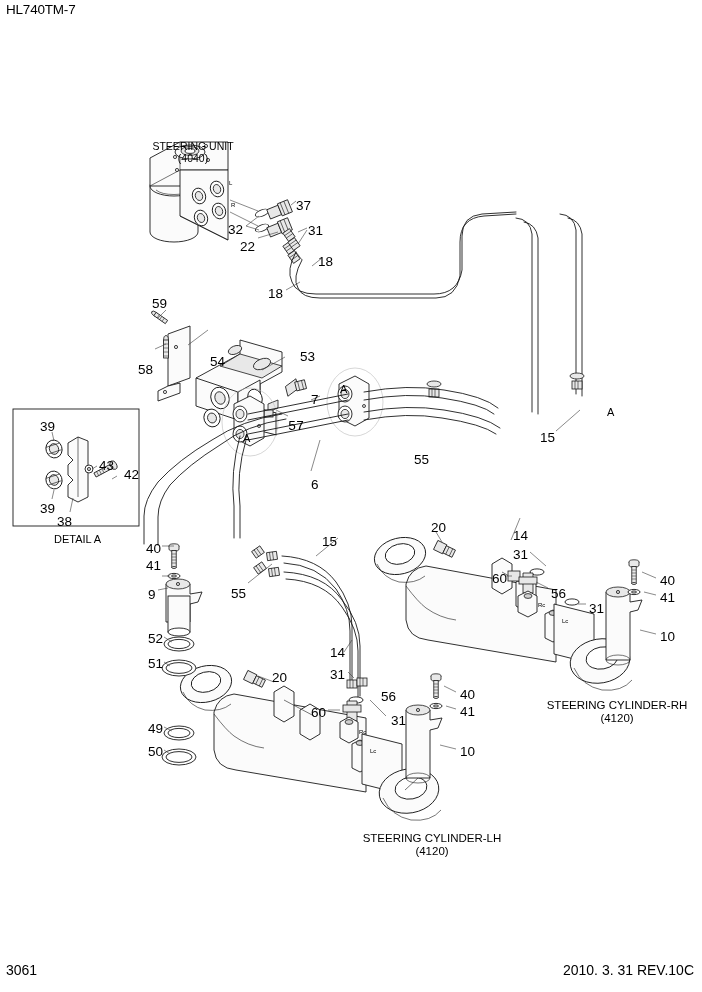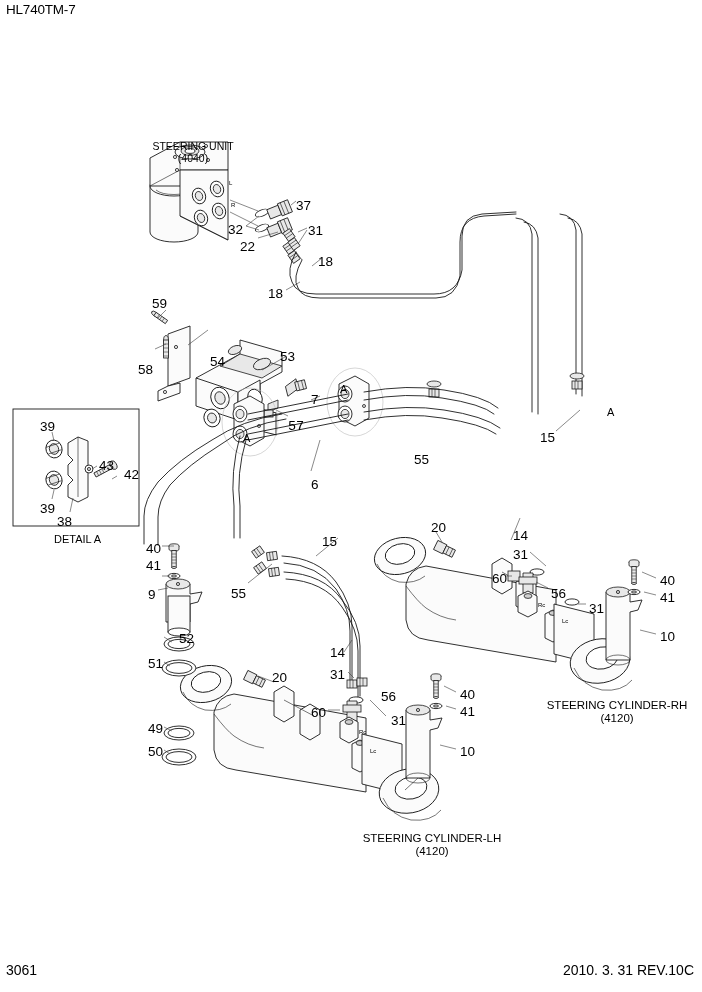--- a/index.html
+++ b/index.html
@@ -506,21 +506,21 @@
   <div id="callout-layer">
       <div class="lbl b" style="left: 296px; top: 199px;">37</div>
       <div class="lbl b" style="left: 228px; top: 223px;">32</div>
       <div class="lbl b" style="left: 308px; top: 224px;">31</div>
       <div class="lbl b" style="left: 240px; top: 240px;">22</div>
       <div class="lbl b" style="left: 318px; top: 255px;">18</div>
       <div class="lbl b" style="left: 268px; top: 287px;">18</div>
       <div class="lbl b" style="left: 152px; top: 297px;">59</div>
       <div class="lbl b" style="left: 210px; top: 323px; margin-top: 32px;">54</div>
       <div class="lbl b" style="left: 138px; top: 363px;">58</div>
-      <div class="lbl b" style="left: 280px; top: 350px; text-align: right;">53</div>
+      <div class="lbl b" style="left: 300px; top: 350px; text-align: right;">53</div>
       <div class="lbl b" style="left: 40px; top: 420px;">39</div>
       <div class="lbl b" style="left: 311px; top: 393px;">7</div>
       <div class="lbl b" style="left: 288px; top: 420px; font-family: Liberation Mono, monospace;">57</div>
       <div class="lbl b" style="left: 99px; top: 459px;">43</div>
       <div class="lbl b" style="left: 124px; top: 468px;">42</div>
       <div class="lbl b" style="left: 540px; top: 431px;">15</div>
       <div class="lbl b" style="left: 414px; top: 453px;">55</div>
       <div class="lbl b" style="left: 311px; top: 478px;">6</div>
       <div class="lbl b" style="left: 40px; top: 502px;">39</div>
       <div class="lbl b" style="left: 57px; top: 515px;">38</div>
@@ -530,21 +530,21 @@
       <div class="lbl b" style="left: 146px; top: 542px;">40</div>
       <div class="lbl b" style="left: 513px; top: 548px;">31</div>
       <div class="lbl b" style="left: 146px; top: 559px;">41</div>
       <div class="lbl b" style="left: 492px; top: 572px;">60</div>
       <div class="lbl b" style="left: 660px; top: 574px;">40</div>
       <div class="lbl b" style="left: 551px; top: 587px;">56</div>
       <div class="lbl b" style="left: 148px; top: 588px;">9</div>
       <div class="lbl b" style="left: 660px; top: 591px;">41</div>
       <div class="lbl b" style="left: 231px; top: 587px;">55</div>
       <div class="lbl b" style="left: 589px; top: 602px;">31</div>
-      <div class="lbl b" style="left: 148px; top: 632px; margin-left: 31px;">52</div>
+      <div class="lbl b" style="left: 148px; top: 632px;">52</div>
       <div class="lbl b" style="left: 660px; top: 630px;">10</div>
       <div class="lbl b" style="left: 148px; top: 657px;">51</div>
       <div class="lbl b" style="left: 330px; top: 646px;">14</div>
       <div class="lbl b" style="left: 330px; top: 668px;">31</div>
       <div class="lbl b" style="left: 272px; top: 671px;">20</div>
       <div class="lbl b" style="left: 460px; top: 688px;">40</div>
       <div class="lbl b" style="left: 311px; top: 706px;">60</div>
       <div class="lbl b" style="left: 381px; top: 690px;">56</div>
       <div class="lbl b" style="left: 460px; top: 705px;">41</div>
       <div class="lbl b" style="left: 148px; top: 722px;">49</div>

